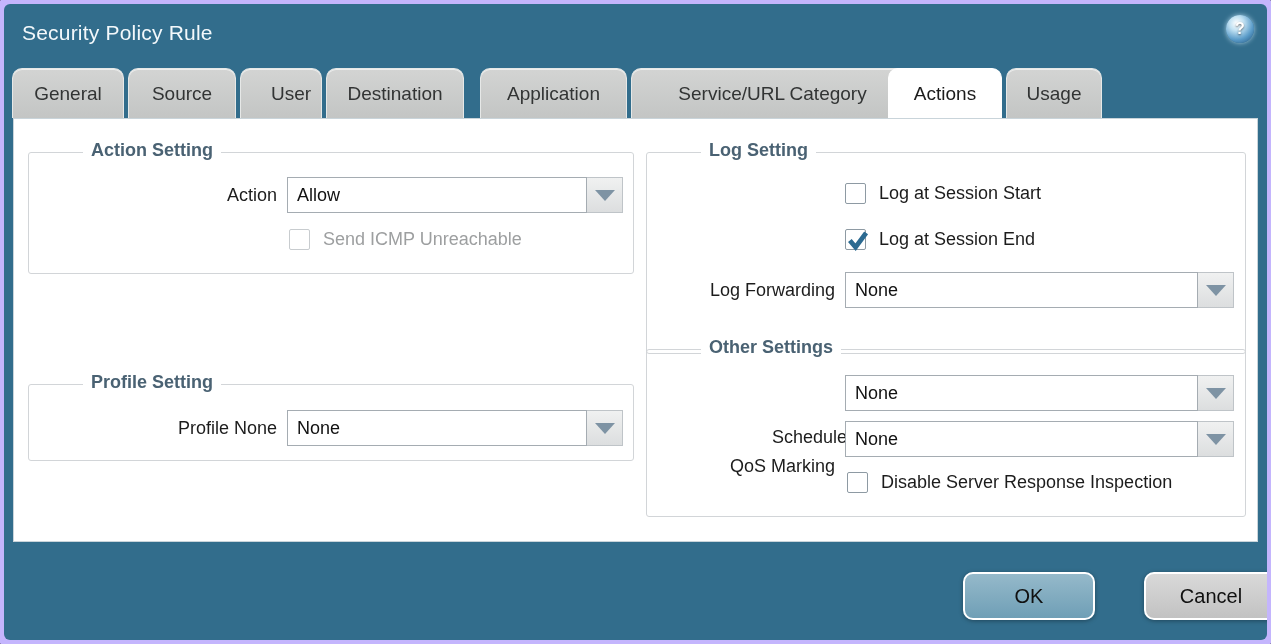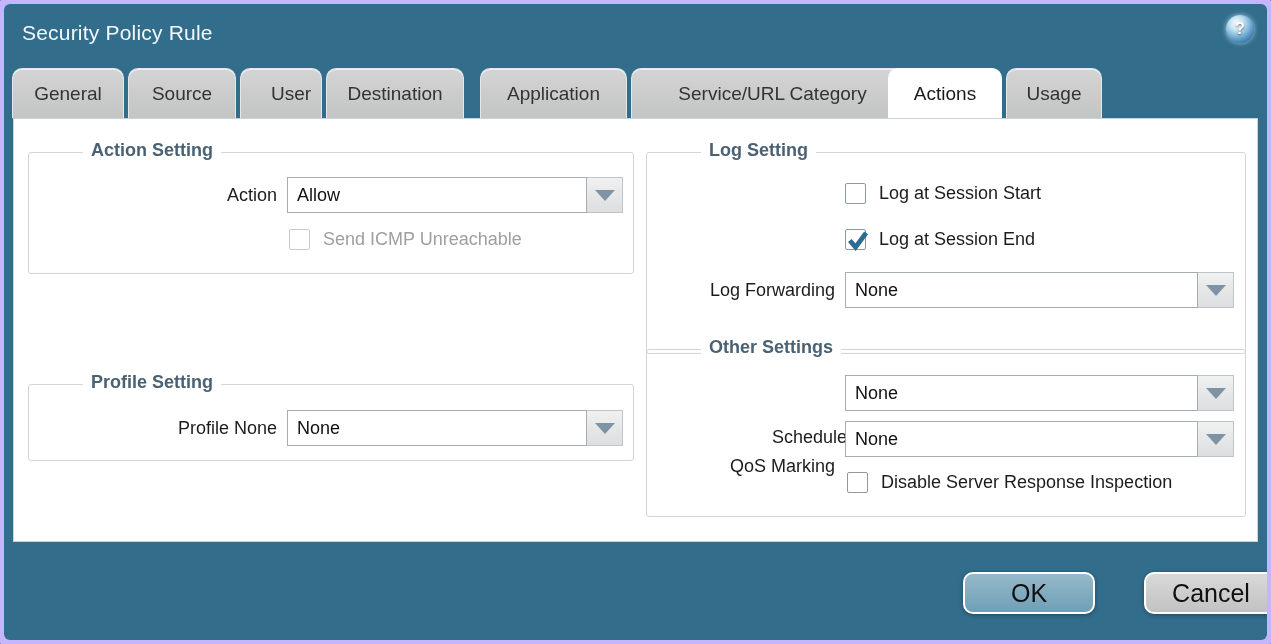--- a/index.html
+++ b/index.html
@@ -93,24 +93,24 @@
     border:1px solid #8e9aa3; border-radius:2px; flex:0 0 auto;
   }
   .cb .check { display:none; position:absolute; left:0px; top:-1px; }
   .cb.checked .check { display:block; }
   .cb-label { font-size:18px; color:#1c1c1c; margin-left:13px; white-space:nowrap; }
   .cbrow.disabled .cb { border-color:#c8cccf; }
   .cbrow.disabled .cb-label { color:#9d9fa0; }
 
   
   .btn {
-    position:absolute; top:568px; height:42px;
+    position:absolute; top:568px; height:48px;
     border:2px solid #ffffff; border-radius:10px;
     display:flex; align-items:center; justify-content:center;
-    font-size:25px; color:#101010; cursor:pointer;
+    font-size:20px; color:#101010; cursor:pointer;
     box-shadow:0 1px 4px rgba(0,0,0,.35);
   }
   .btn-ok { left:959px; width:132px; background:linear-gradient(180deg,#95b9ca 0%, #6f9fb6 100%); }
   .btn-cancel { left:1140px; width:134px; background:linear-gradient(180deg,#d9d9d9 0%, #c2c2c2 100%); }
 </style>
 </head>
 <body>
 
 <div class="frame">
   <div class="dialog">

